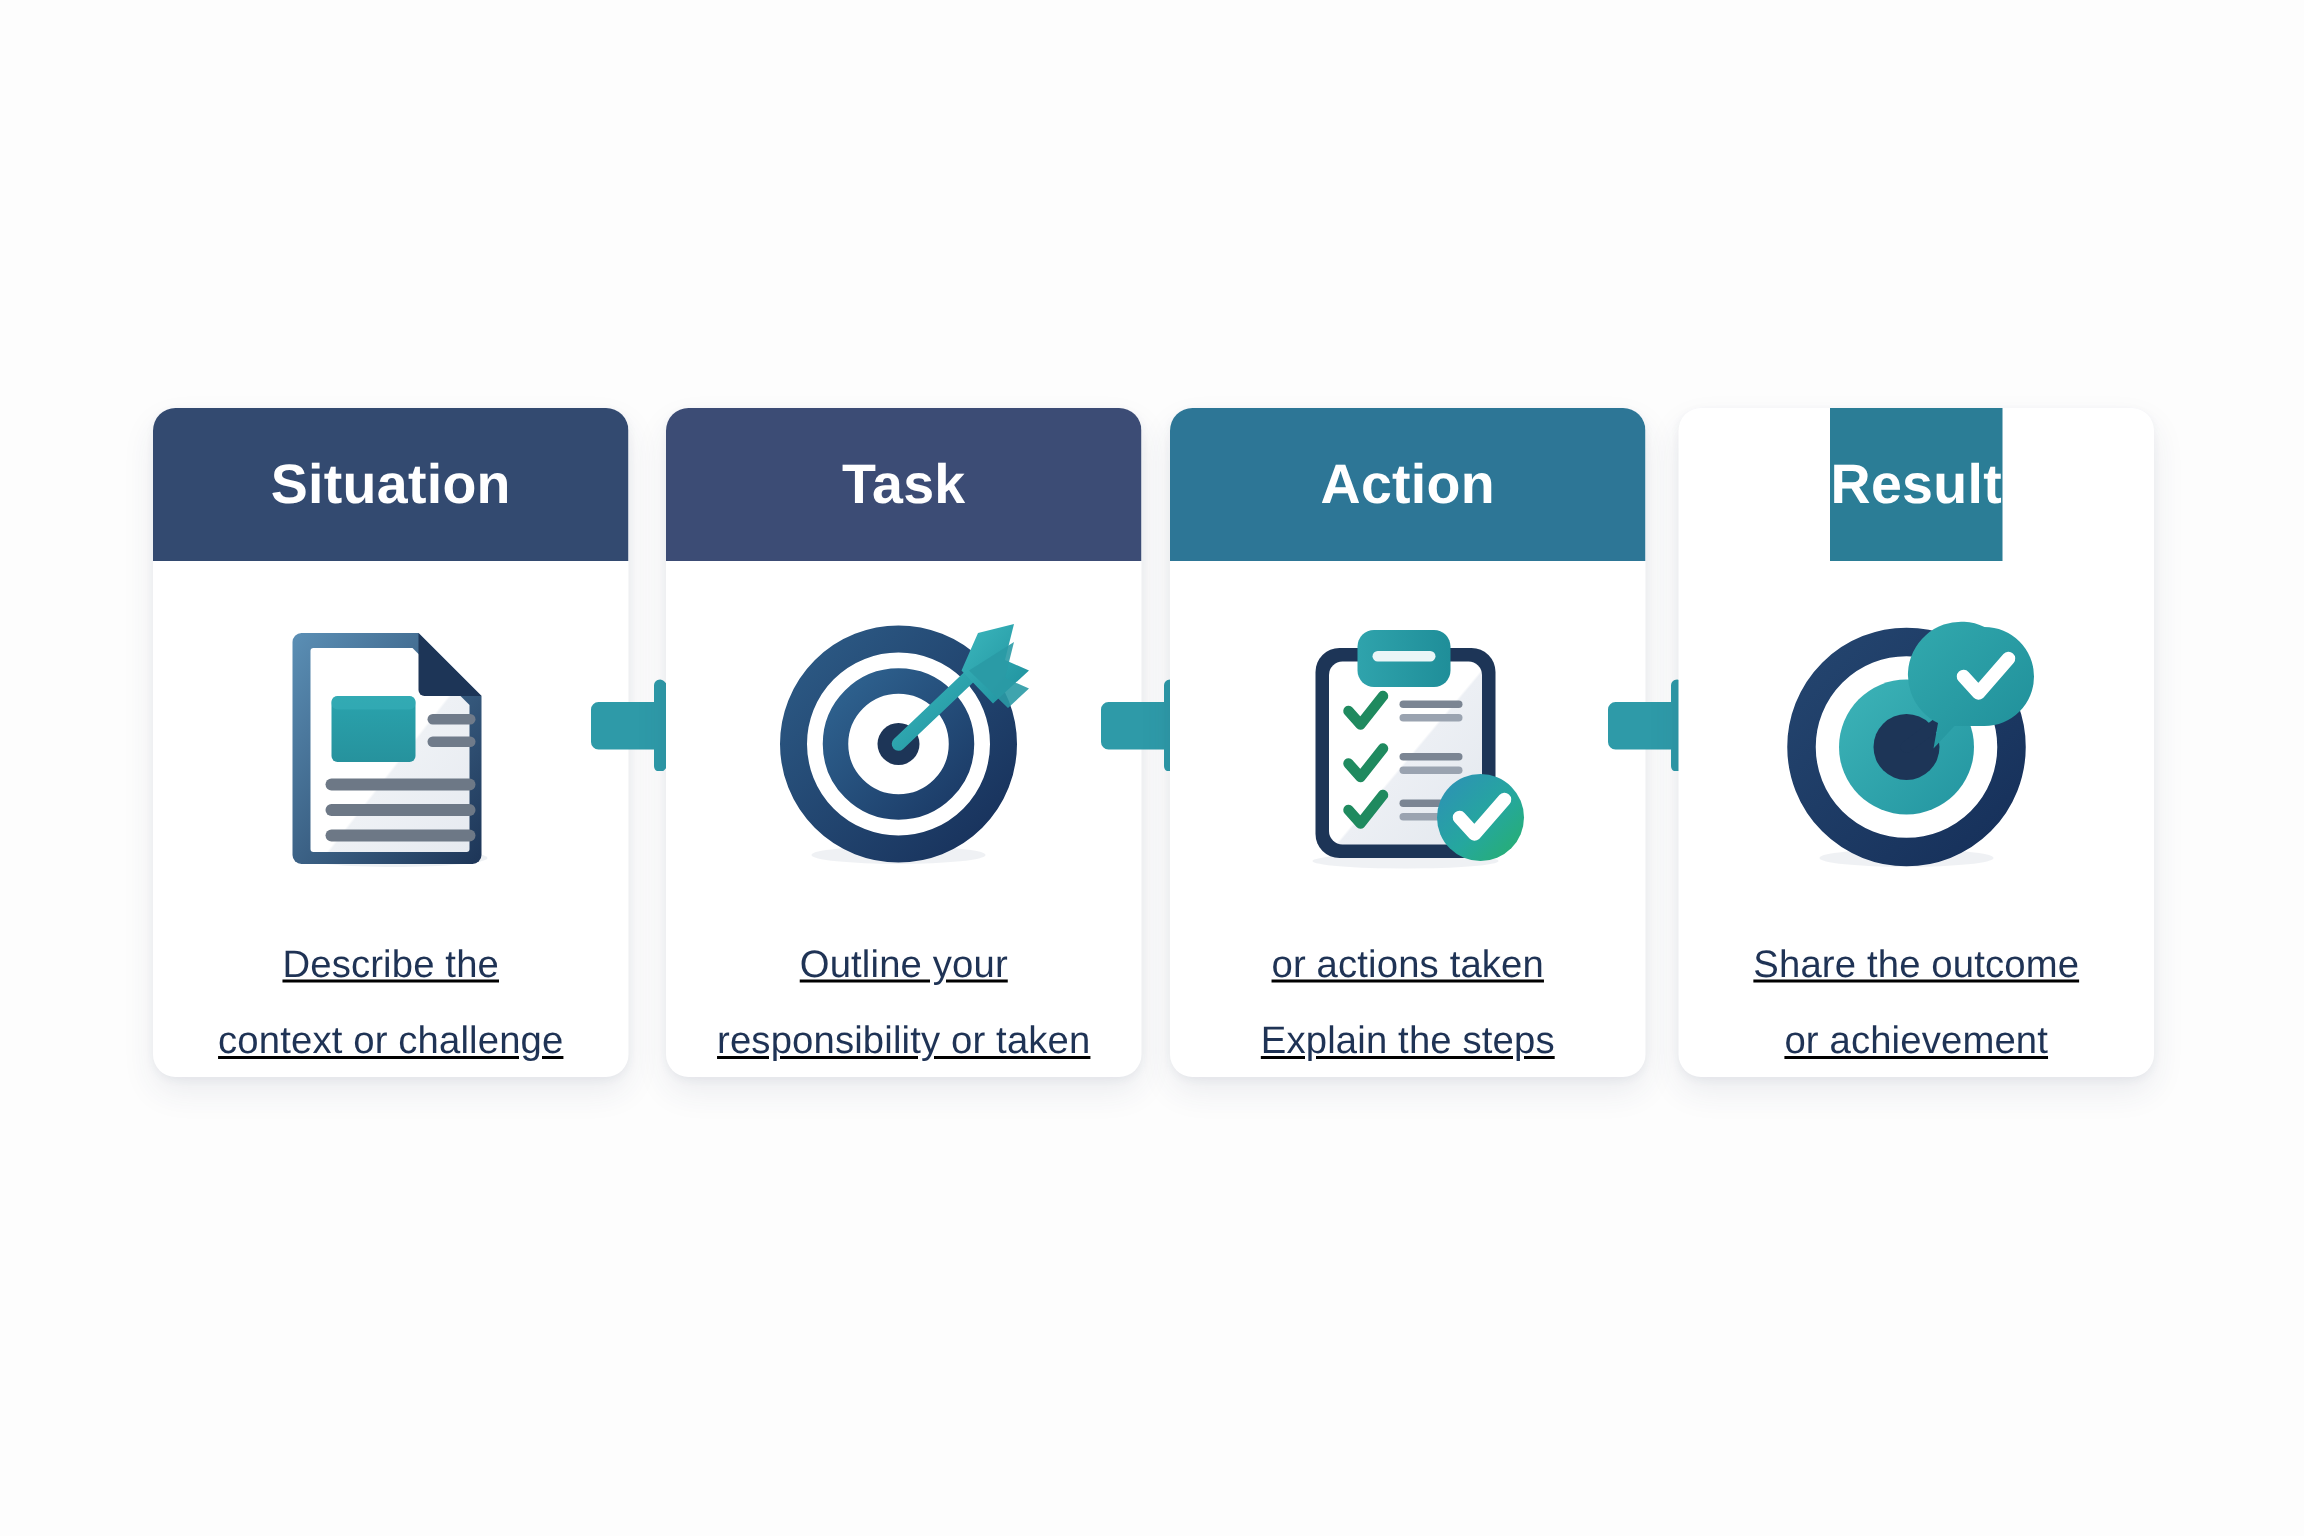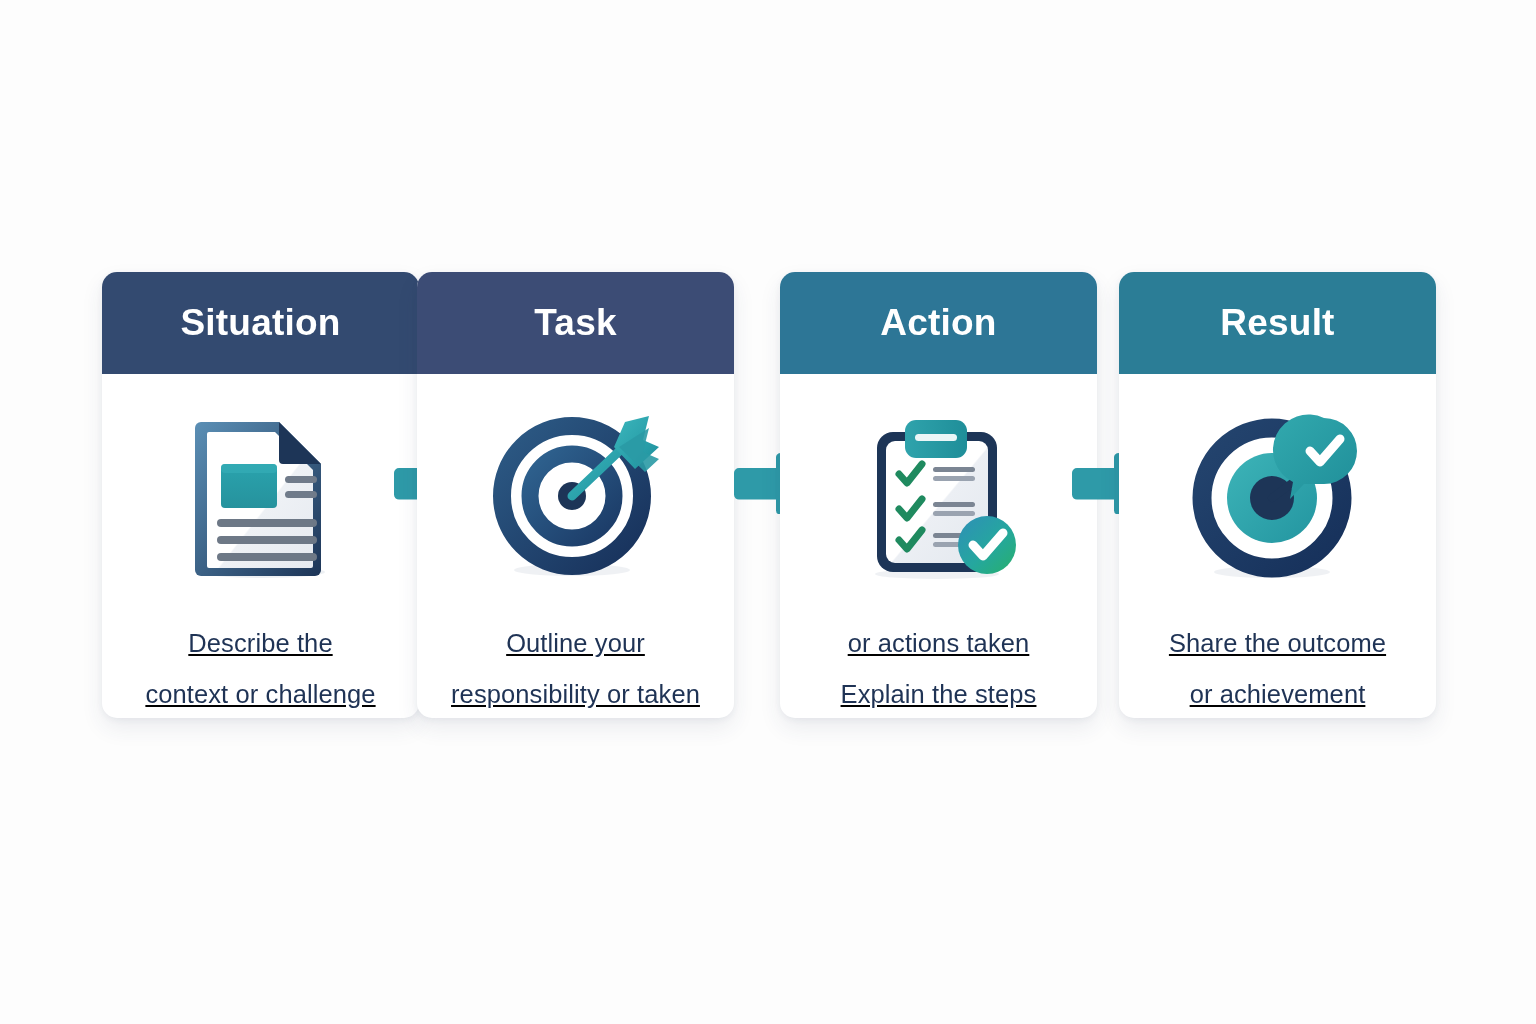--- a/index.html
+++ b/index.html
@@ -28,23 +28,23 @@
     background: #ffffff;
     border-radius: 15px;
     box-shadow: 0 10px 22px rgba(45, 60, 95, 0.085),
                 0 2px 6px rgba(45, 60, 95, 0.06);
     overflow: hidden;
     display: flex;
     flex-direction: column;
     margin-top: 16px;
   }
   .card.c0 { left: 102px; }
-  .card.c1 { left: 417px; }
+  .card.c1 { left: 444px; }
   .card.c2 { left: 780px; }
-  .card.c3 { left: 1119px; }
+  .card.c3 { left: 1119px; align-items: center; }
 
   .card-header {
     height: 102px;
     flex: 0 0 102px;
     display: flex;
     align-items: center;
     justify-content: center;
     color: #ffffff;
     font-size: 37px;
     font-weight: bold;

